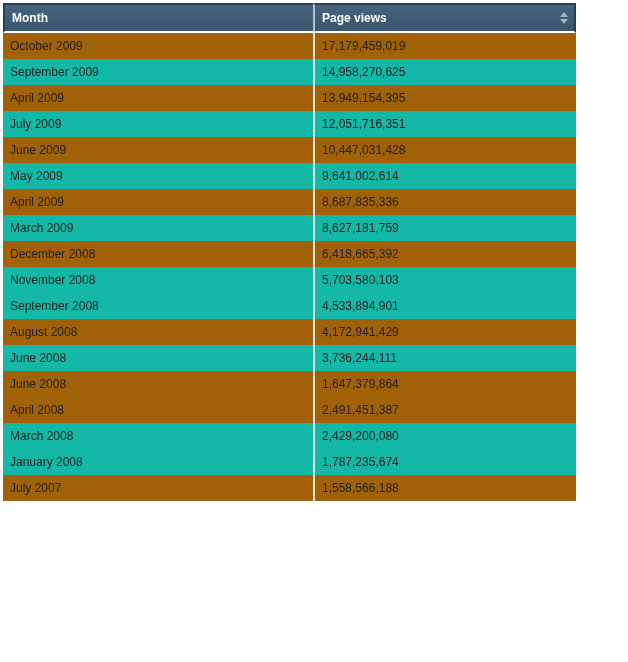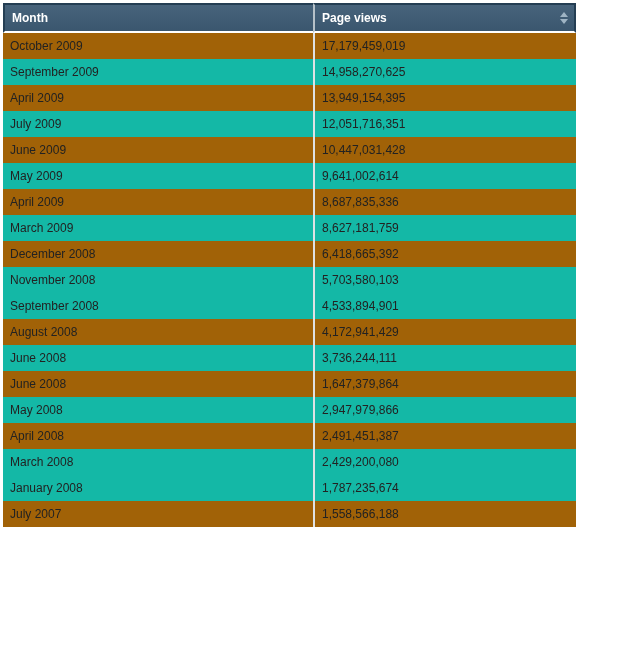--- a/index.html
+++ b/index.html
@@ -138,24 +138,20 @@
           <td class="td-views">4,172,941,429</td>
         </tr>
         <tr class="dark">
           <td class="td-month">June 2008</td>
           <td class="td-views">3,736,244,111</td>
         </tr>
         <tr class="light">
           <td class="td-month">June 2008</td>
           <td class="td-views">1,647,379,864</td>
         </tr>
-        <tr class="dark">
-          <td class="td-month">May 2008</td>
-          <td class="td-views">2,947,979,866</td>
-        </tr>
         <tr class="light">
           <td class="td-month">April 2008</td>
           <td class="td-views">2,491,451,387</td>
         </tr>
         <tr class="dark">
           <td class="td-month">March 2008</td>
           <td class="td-views">2,429,200,080</td>
         </tr>
         <tr class="dark">
           <td class="td-month">January 2008</td>

